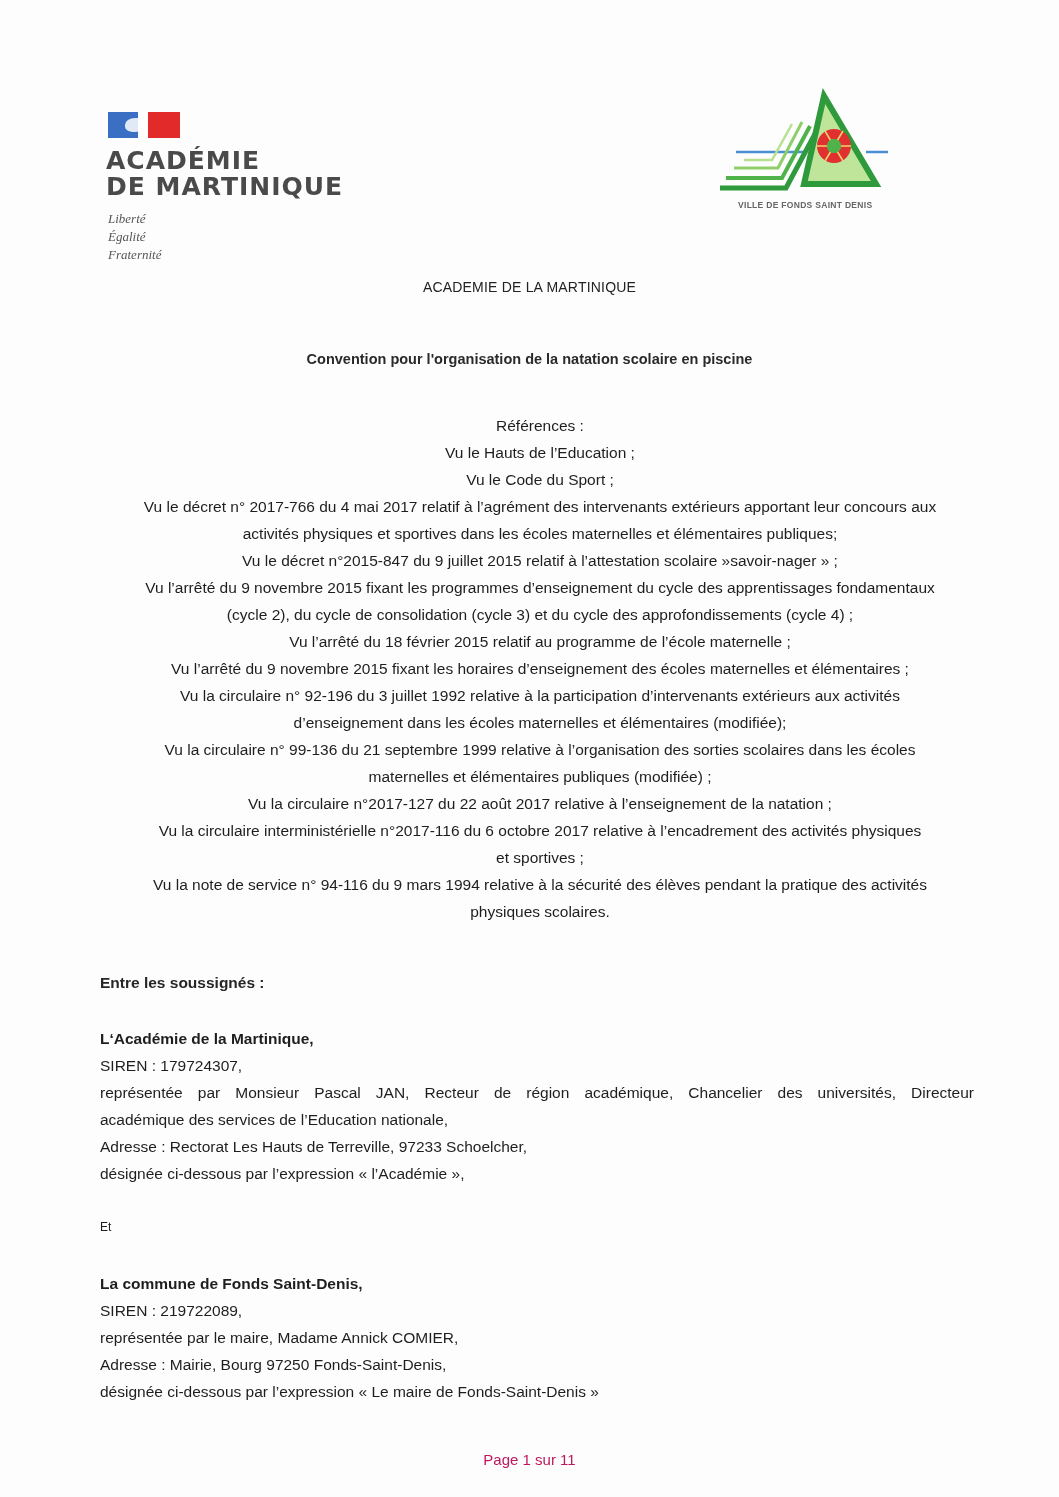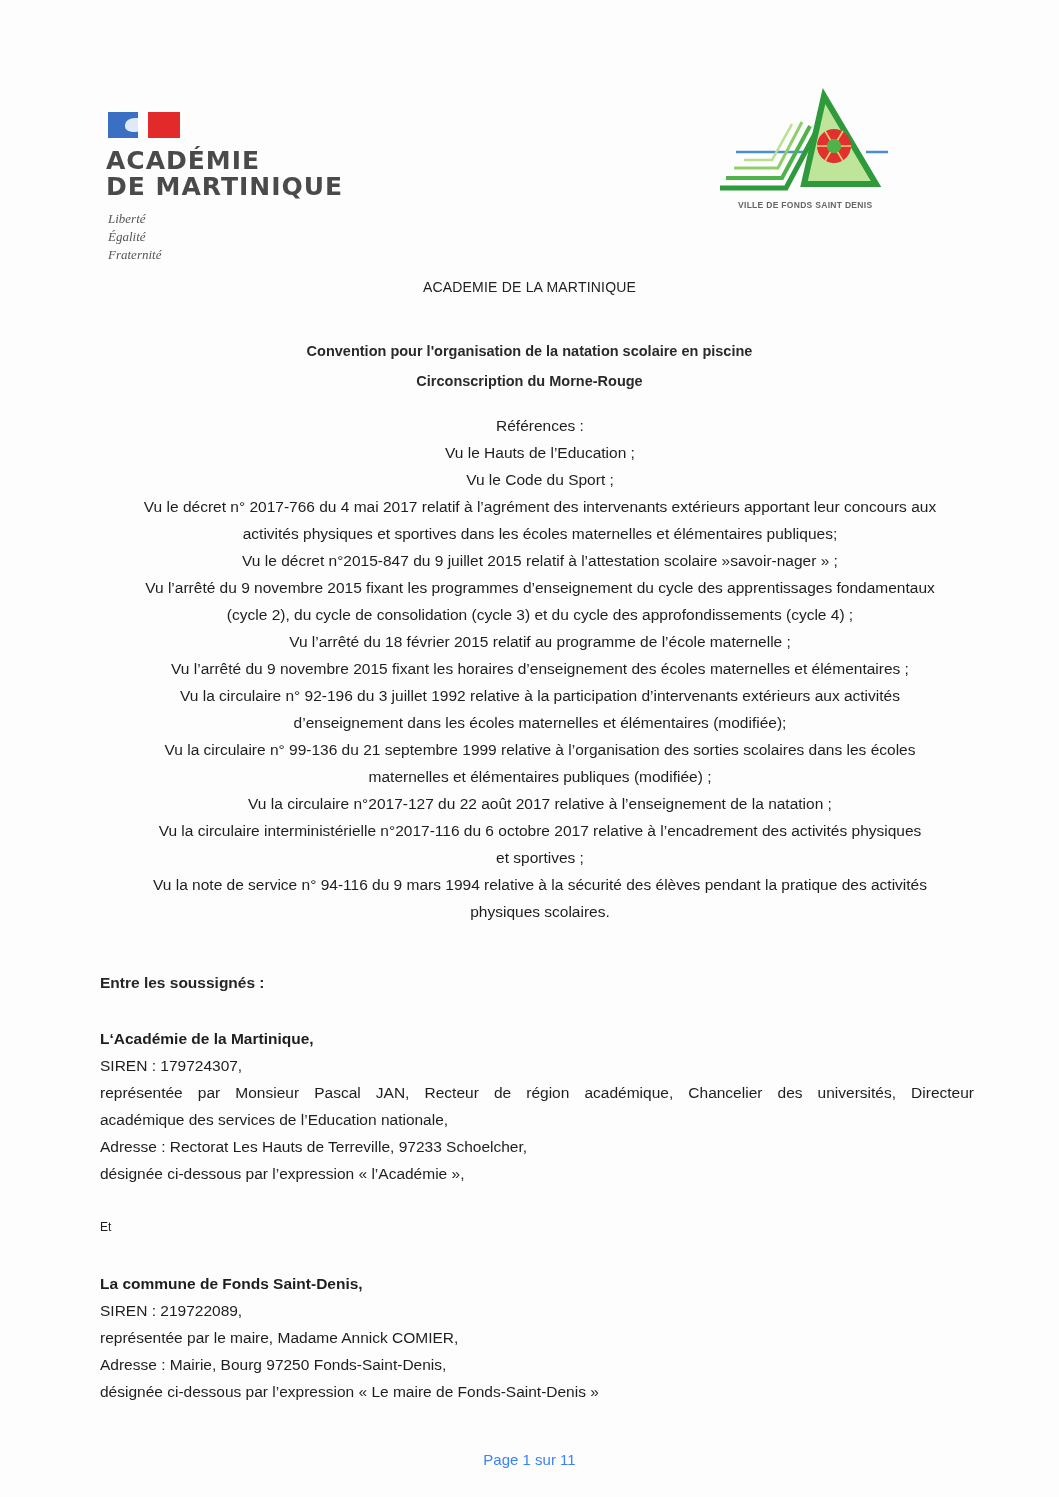--- a/index.html
+++ b/index.html
@@ -16,35 +16,35 @@
   .motto { position: absolute; left: 2px; top: 102px; font-family: "Liberation Serif", serif; font-style: italic; font-size: 13px; line-height: 18px; color: #555; }
 
   
   .ville-logo { position: absolute; left: 716px; top: 88px; width: 200px; height: 130px; }
   .ville-logo svg { position: absolute; left: 0; top: 0; }
   .ville-caption { position: absolute; left: 22px; top: 112px; font-size: 8.5px; color: #666; letter-spacing: 0.3px; white-space: nowrap; font-weight: bold; }
 
   
   .doc-header { position: absolute; left: 0; width: 1059px; text-align: center; top: 279px; font-size: 14px; color: #222; letter-spacing: 0.2px; }
   .doc-title { position: absolute; left: 0; width: 1059px; text-align: center; top: 332px; font-weight: bold; font-size: 14.5px; line-height: 22px; color: #2a2a2a; }
-  .doc-title div { margin: 8px; }
+  .doc-title div { margin: 16px; }
 
   
   .refs { position: absolute; left: 100px; top: 412px; width: 880px; font-size: 15.5px; line-height: 27px; color: #1e1e1e; text-align: center; }
   .refs p { margin: 0; }
 
   
   .section-label { position: absolute; left: 100px; font-size: 15.5px; font-weight: bold; color: #262626; }
   .party { position: absolute; left: 100px; width: 874px; font-size: 15.5px; line-height: 27px; color: #1e1e1e; }
   .party p { margin: 0; }
   .party .bold { font-weight: bold; }
   .party .justify-first { text-align: justify; text-align-last: justify; }
   .et { position: absolute; left: 100px; top: 1220px; font-size: 12px; color: #1e1e1e; }
 
-  .footer { position: absolute; left: 0; width: 1059px; text-align: center; top: 1451px; font-size: 15px; color: #3b82f6; }
+  .footer { position: absolute; left: 0; width: 1059px; text-align: center; top: 1451px; font-size: 15px; color: #be185d; }
 </style>
 </head>
 <body>
 
 <div class="page">
 
   <div class="academie-logo">
     <div class="flag">
       <div class="blue"></div>
       <div class="red"></div>
@@ -82,21 +82,20 @@
         <line x1="9" y1="-15" x2="-9" y2="15" stroke="#f3d36b" stroke-width="1.5"></line>
         <circle r="7" fill="#4fb34a"></circle>
       </g>
     </svg>
     <div class="ville-caption">VILLE DE FONDS SAINT DENIS</div>
   </div>
 
   <div class="doc-header">ACADEMIE DE LA MARTINIQUE</div>
   <div class="doc-title">
     <div>Convention pour l'organisation de la natation scolaire en piscine</div>
-    <div>Circonscription du Morne-Rouge</div>
   </div>
 
   <div class="refs">
     <p>Références :</p>
     <p>Vu le Hauts de l’Education ;</p>
     <p>Vu le Code du Sport ;</p>
     <p>Vu le décret n° 2017-766 du 4 mai 2017 relatif à l’agrément des intervenants extérieurs apportant leur concours aux</p>
     <p>activités physiques et sportives dans les écoles maternelles et élémentaires publiques;</p>
     <p>Vu le décret n°2015-847 du 9 juillet 2015 relatif à l’attestation scolaire »savoir-nager » ;</p>
     <p>Vu l’arrêté du 9 novembre 2015 fixant les programmes d’enseignement du cycle des apprentissages fondamentaux</p>

